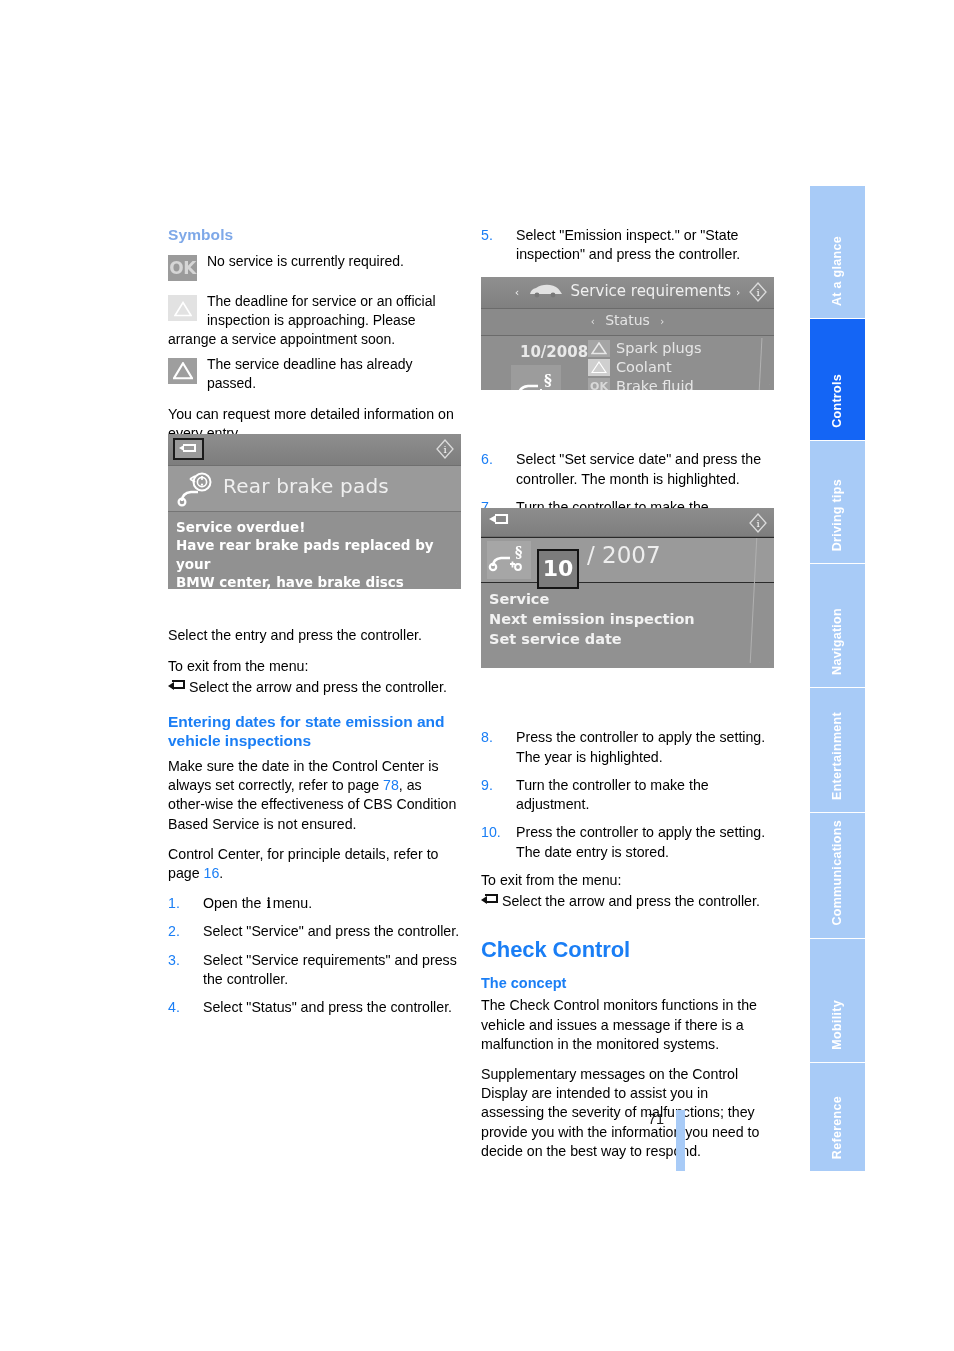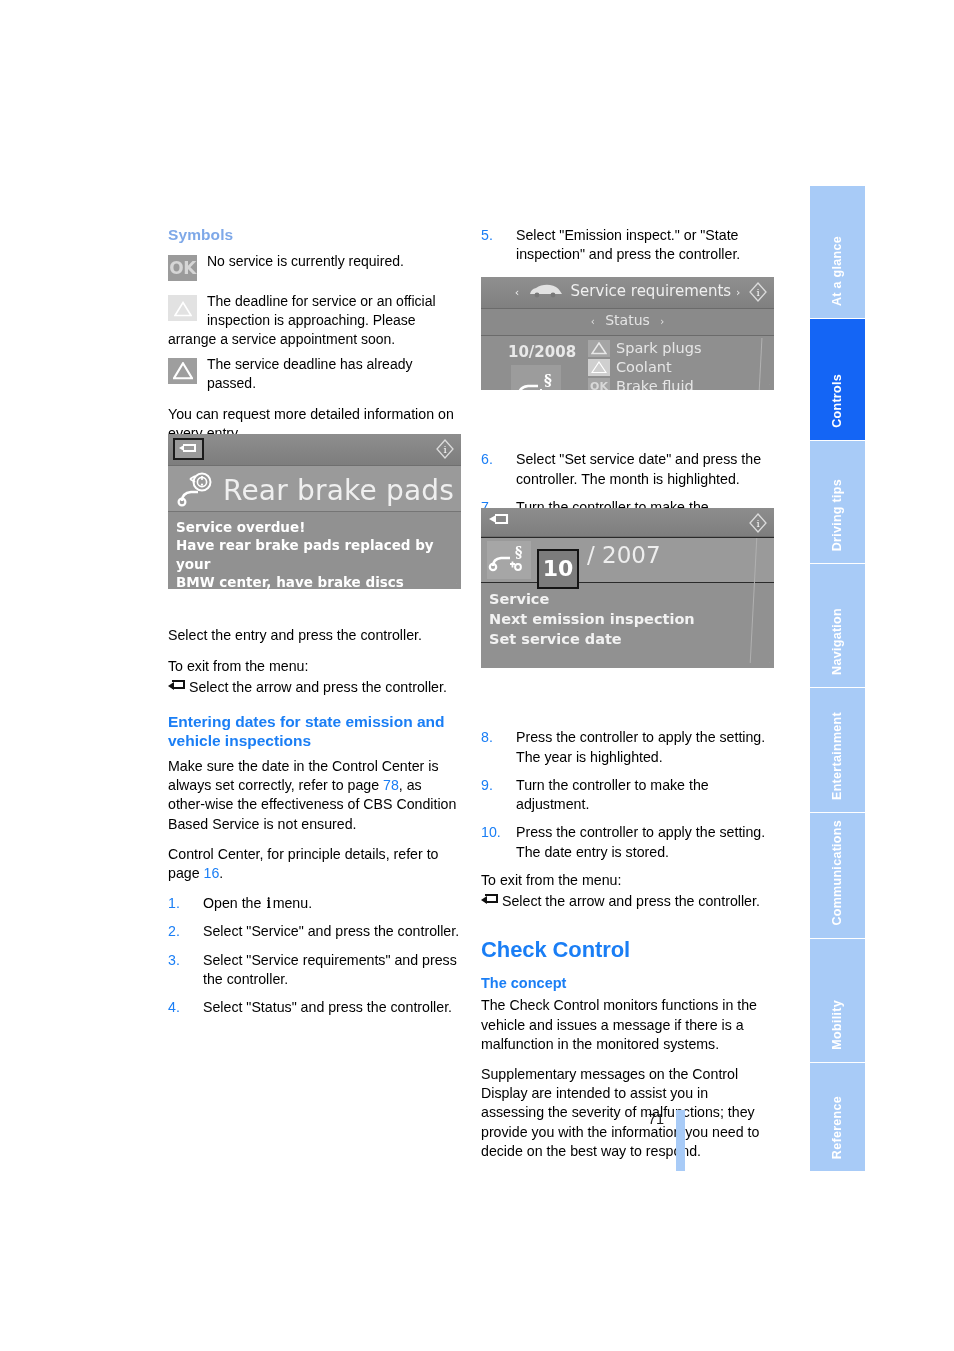--- a/index.html
+++ b/index.html
@@ -202,21 +202,21 @@
   #shot1 .titlebar {
     position: relative;
     height: 45px;
     background: #9a9a9a;
     border-bottom: 1px solid #757575;
   }
   #shot1 .entry-label {
     position: absolute;
     left: 55px;
     top: 8px;
-    font-size: 28px;
+    font-size: 20px;
     color: #efefef;
     letter-spacing: .2px;
   }
   #shot1 .msgarea {
     padding: 6px 8px 0 8px;
     background: #919191;
     height: 100%;
   }
   #shot1 .msgarea div {
     font-size: 13.5px;
@@ -312,21 +312,21 @@
     font-size: 14px;
     color: #e4e4e4;
   }
   #shot2 .content {
     position: relative;
     height: 99px;
     background: #8f8f8f;
   }
   #shot2 .datelabel {
     position: absolute;
-    left: 27px;
+    left: 39px;
     top: 7px;
     font-size: 15px;
     color: #e9e9e9;
     font-weight: bold;
   }
   #shot2 .bigicon {
     position: absolute;
     left: 30px;
     top: 29px;
     width: 50px;

